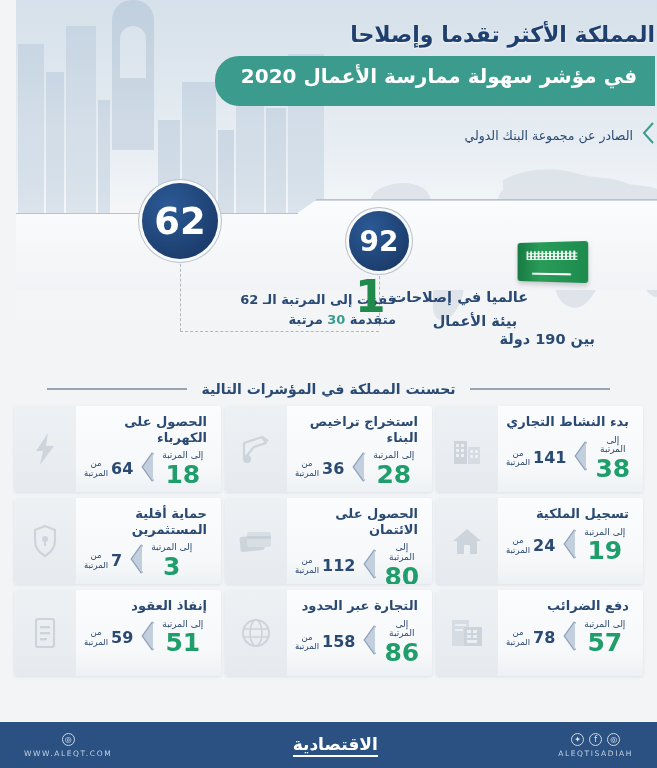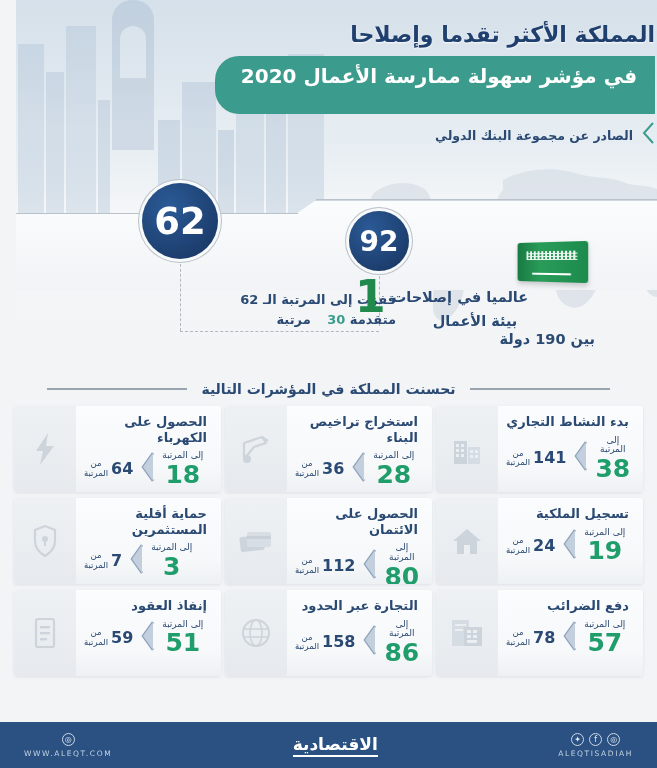--- a/index.html
+++ b/index.html
@@ -64,30 +64,30 @@
     position:absolute; right:18px; top:22px; text-align:right; z-index:6;
   }
   .title-main{
     font-size:22px; font-weight:bold; color:#1f3f6e; letter-spacing:0px;
     text-shadow:0 1px 2px rgba(255,255,255,.8);
   }
   .title-band{
     display:inline-block; margin-top:9px;
     background:#3b9c8e; color:#ffffff;
     font-size:20px; font-weight:bold;
-    padding:8px 18px 26px 26px;
+    padding:8px 18px 18px 26px;
     border-radius:24px 0 0 24px;
     margin-left:-18px;
   }
   .subtitle-row{
     position:absolute; right:18px; top:122px; z-index:6;
     display:flex; align-items:center; gap:8px; flex-direction:row;
   }
   .subtitle-txt{
-    font-size:12.5px; color:#2b4a73; font-weight:bold;margin-left:12px;
+    font-size:12.5px; color:#2b4a73; font-weight:normal;margin-left:12px;
   }
   .chev { width:14px; height:22px; }
 
   
   .circ{
     position:absolute; border-radius:50%;
     background: radial-gradient(circle at 35% 30%, #2b5a96 0%, #1d3f6f 70%, #16345e 100%);
     color:#fff; display:flex; align-items:center; justify-content:center;
     font-weight:bold; box-shadow:0 0 0 3px rgba(255,255,255,.9), 0 0 0 4px #b8c1c9;
     z-index:7;
@@ -98,21 +98,21 @@
   .dash{ position:absolute; border-left:1px dashed #b0b8c0; z-index:5; }
   .dash62{ left:164px; top:259px; height:72px; }
   .dash92{ left:363px; top:271px; height:55px; }
   .dash-h{ position:absolute; border-top:1px dashed #b0b8c0; z-index:5; top:331px; left:164px; width:199px; }
 
   .jump-txt{
     position:absolute; left:150px; top:290px; width:230px;
     text-align:right; z-index:8;
     color:#2b4a73; font-size:13px; font-weight:bold; line-height:1.55;
   }
-  .jump-txt .l2 .g{ color:#3b9c8e;margin-left:12px; }
+  .jump-txt .l2 .g{ color:#3b9c8e; }
 
   
   .flag{
     position:absolute; right:86px; top:242px; width:72px; height:40px; z-index:8;
     background:#1f8a4c; border-radius:3px;
     box-shadow:0 3px 5px rgba(0,0,0,.18);
     transform: perspective(140px) rotateY(-12deg);
     background-image: linear-gradient(90deg,#177a42 0%,#2a9c59 35%,#1c8b4d 100%);
   }
   .flag .shahada{

